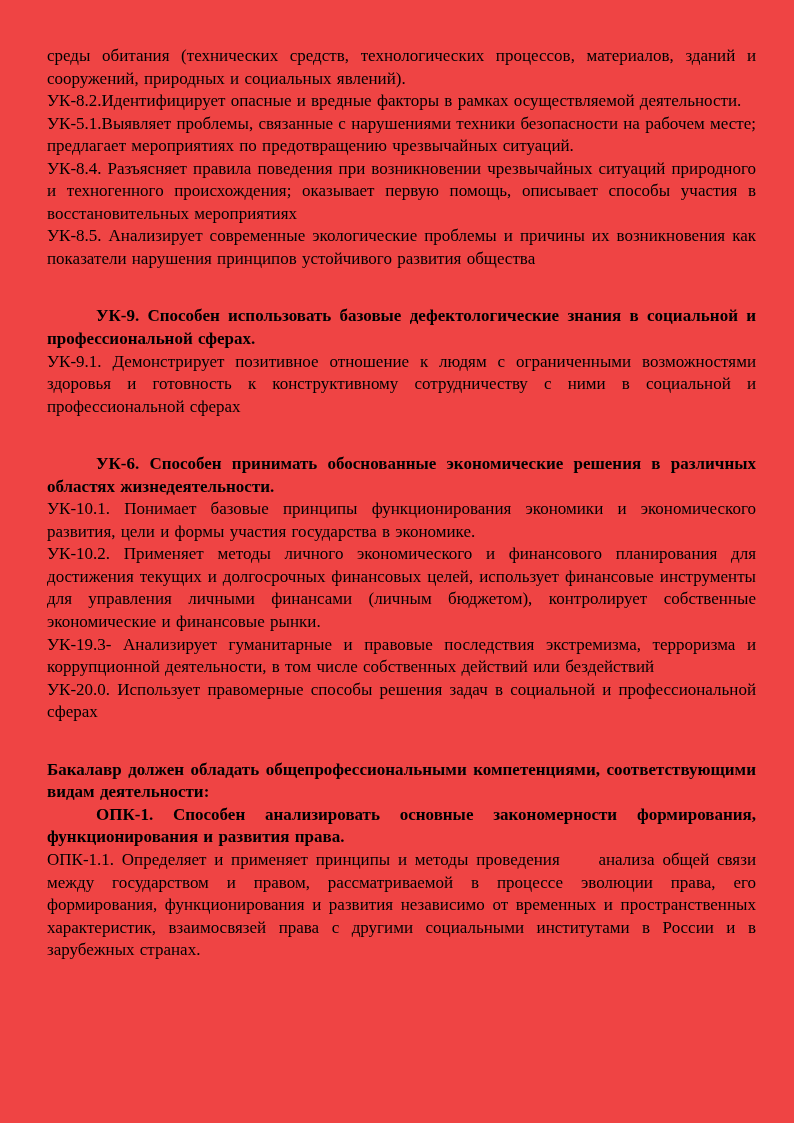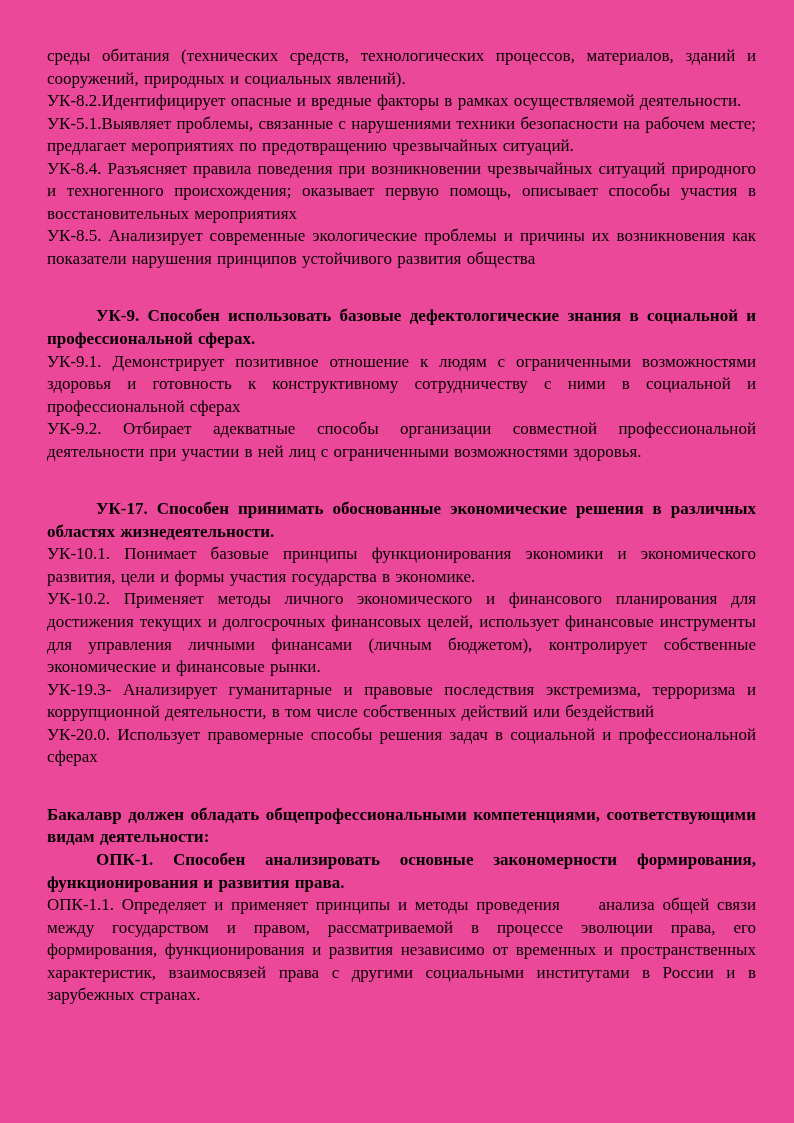--- a/index.html
+++ b/index.html
@@ -4,21 +4,21 @@
 <style>
   html, body {
     margin: 0;
     padding: 0;
     background: #ffffff;
   }
   .page {
     box-sizing: border-box;
     width: 794px;
     height: 1123px;
-    background: #ec4899;
+    background: #ef4444;
     color: #000000;
     font-family: "Liberation Serif", "DejaVu Serif", serif;
     font-size: 17px;
     line-height: 22.55px;
     padding: 45px 38px 0 47px;
     overflow: hidden;
   }
   .doc-body { width: 100%; }
   .para {
     margin: 0;
@@ -36,22 +36,21 @@
 
 <div class="page">
   <div class="doc-body">
       <p class="para">среды обитания (технических средств, технологических процессов, материалов, зданий и сооружений, природных и социальных явлений).</p>
       <p class="para">УК-8.2.Идентифицирует опасные и вредные факторы в рамках осуществляемой деятельности.</p>
       <p class="para">УК-5.1.Выявляет проблемы, связанные с нарушениями техники безопасности на рабочем месте; предлагает мероприятиях по предотвращению чрезвычайных ситуаций.</p>
       <p class="para">УК-8.4. Разъясняет правила поведения при возникновении чрезвычайных ситуаций природного и техногенного происхождения; оказывает первую помощь, описывает способы участия в восстановительных мероприятиях</p>
       <p class="para">УК-8.5. Анализирует современные экологические проблемы и причины их возникновения как показатели нарушения принципов устойчивого развития общества</p>
       <p class="para bold indent space-before">УК-9. Способен использовать базовые дефектологические знания в социальной и профессиональной сферах.</p>
       <p class="para">УК-9.1. Демонстрирует позитивное отношение к людям с ограниченными возможностями здоровья и готовность к конструктивному сотрудничеству с ними в социальной и профессиональной сферах</p>
-      <p class="para">УК-9.2. Отбирает адекватные способы организации совместной профессиональной деятельности при участии в ней лиц с ограниченными возможностями здоровья.</p>
-      <p class="para bold indent space-before">УК-17. Способен принимать обоснованные экономические решения в различных областях жизнедеятельности.</p>
+      <p class="para bold indent space-before">УК-6. Способен принимать обоснованные экономические решения в различных областях жизнедеятельности.</p>
       <p class="para">УК-10.1. Понимает базовые принципы функционирования экономики и экономического развития, цели и формы участия государства в экономике.</p>
       <p class="para">УК-10.2. Применяет методы личного экономического и финансового планирования для достижения текущих и долгосрочных финансовых целей, использует финансовые инструменты для управления личными финансами (личным бюджетом), контролирует собственные экономические и финансовые рынки.</p>
       <p class="para">УК-19.3- Анализирует гуманитарные и правовые последствия экстремизма, терроризма и коррупционной деятельности, в том числе собственных действий или бездействий</p>
       <p class="para">УК-20.0. Использует правомерные способы решения задач в социальной и профессиональной сферах</p>
       <p class="para bold italic space-before">Бакалавр должен обладать общепрофессиональными компетенциями, соответствующими видам деятельности:</p>
       <p class="para bold indent">ОПК-1. Способен анализировать основные закономерности формирования, функционирования и развития права.</p>
       <p class="para">ОПК-1.1. Определяет и применяет принципы и методы проведения &nbsp;&nbsp;&nbsp;&nbsp;анализа общей связи между государством и правом, рассматриваемой в процессе эволюции права, его формирования, функционирования и развития независимо от временных и пространственных характеристик, взаимосвязей права с другими социальными институтами в России и в зарубежных странах.</p>
     </div>
 </div>
 

